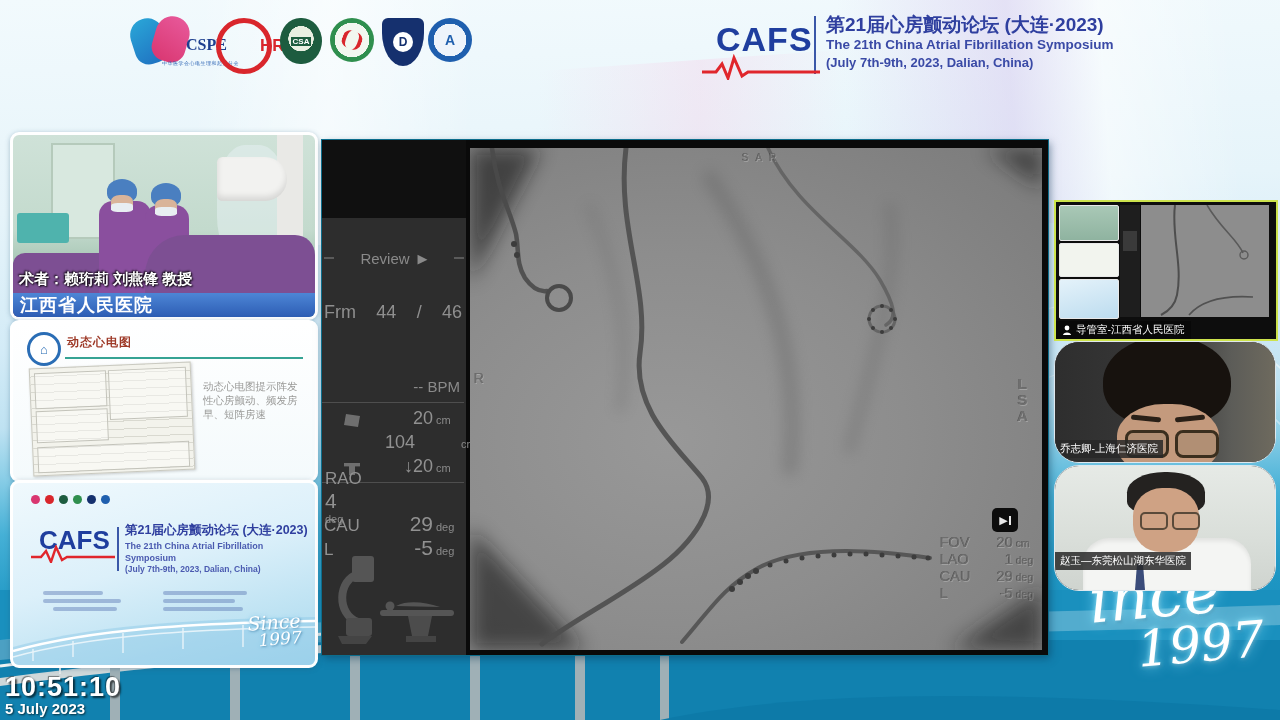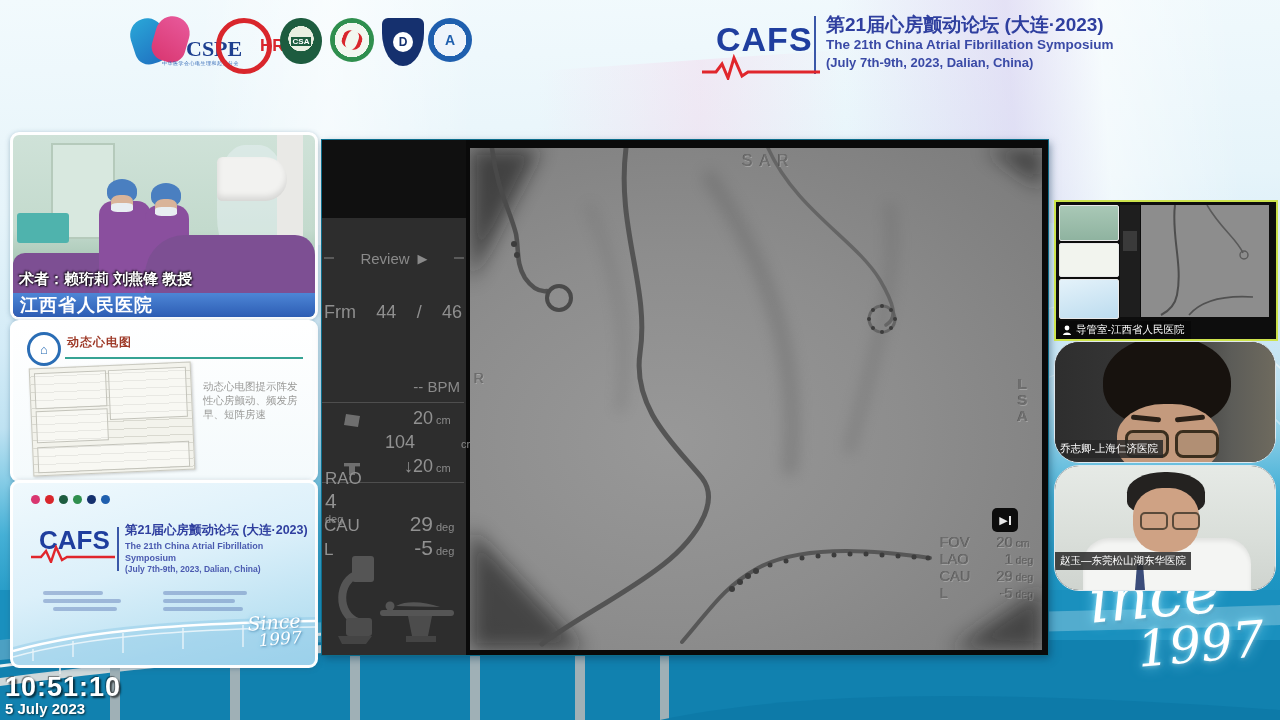--- a/index.html
+++ b/index.html
@@ -14,21 +14,21 @@
   .r3{top:60px;left:300px;width:800px;height:160px;transform:rotate(-4deg);
     background:linear-gradient(95deg,transparent 30%,rgba(246,205,230,.35) 50%,transparent 68%);}
   .r4{top:300px;right:-80px;width:500px;height:500px;border-radius:50%;
     border-top:2px solid rgba(255,255,255,.5);transform:rotate(24deg);}
   .r5{top:360px;right:-60px;width:420px;height:420px;border-radius:50%;
     border-top:2px solid rgba(255,255,255,.4);transform:rotate(20deg);}
   
   .logoimg{position:absolute;top:16px;}
   .cspe-heart{left:132px;width:58px;height:52px;}
   .cspe-lobe{position:absolute;width:34px;height:46px;border-radius:17px 17px 14px 14px;}
-  .cspe-text{position:absolute;left:186px;top:36px;color:#1d3f8f;font-weight:bold;font-size:22px;font-family:"Liberation Serif",serif;}
+  .cspe-text{position:absolute;left:186px;top:36px;color:#1d3f8f;font-weight:bold;font-size:16px;font-family:"Liberation Serif",serif;}
   .cspe-sub{position:absolute;left:162px;top:60px;color:#2f66b5;font-size:5px;letter-spacing:.5px;}
   .hrs-ring{left:216px;top:18px;width:46px;height:46px;border:5px solid #d9262c;border-radius:50%;}
   .hrs-text{position:absolute;left:260px;top:36px;color:#d9262c;font-weight:bold;font-size:17px;}
   .badge{position:absolute;top:18px;border-radius:50%;display:flex;align-items:center;justify-content:center;color:#fff;font-weight:bold;}
   .csa{left:280px;width:42px;height:46px;border-radius:50%/52%;background:radial-gradient(circle at 50% 45%,#e9efe2 0 38%,#1d5c3f 39%);color:#fff;font-size:9px;}
   .csa span{background:#1d5c3f;padding:0 2px;font-size:8px;}
   .dha{left:330px;width:44px;height:44px;background:radial-gradient(circle at 50% 50%,#f2f7ef 0 55%,#2f8f4e 56%);}
   .dha .ribbonicon{width:12px;height:18px;border-left:4px solid #d9262c;border-right:4px solid #d9262c;transform:rotate(20deg);border-radius:40%;}
   .shield{left:382px;width:42px;height:48px;background:#15306e;border-radius:6px 6px 50% 50%/6px 6px 70% 70%;}
   .shield .inner{width:20px;height:20px;border-radius:50%;background:#fff;color:#15306e;font-size:12px;display:flex;align-items:center;justify-content:center;}
@@ -104,21 +104,21 @@
   .sb-hr{position:absolute;left:0;width:142px;height:1px;background:#4e4e4e;}
   .geo-row,.ang-row{position:absolute;left:0;width:140px;height:23px;display:flex;align-items:baseline;color:#919191;}
   .geo-row .ic{width:40px;margin-left:20px;align-self:center;}
   .geo-row .val,.ang-row .val{flex:1;text-align:right;font-size:18px;}
   .unit{width:26px;font-size:11px;margin-left:3px;color:#8a8a8a;}
   .ang-row .lab{width:52px;font-size:17px;margin-left:2px;}
   .pictogram{position:absolute;left:6px;top:412px;}
   .xray{position:absolute;left:148px;top:8px;width:572px;height:502px;
     background:radial-gradient(ellipse at 35% 58%,#989898 0%,#8d8d8d 45%,#7e7e7e 90%);overflow:hidden;}
   .xr-mark{position:absolute;color:#6f6f6f;text-shadow:.5px .5px 0 rgba(255,255,255,.25),-.5px -.5px 0 rgba(0,0,0,.4);}
-  .sar{left:272px;top:4px;font-size:16px;letter-spacing:7px;}
+  .sar{left:272px;top:4px;font-size:10px;letter-spacing:7px;}
   .rmark{left:4px;top:222px;font-size:14px;}
   .lsa{right:14px;top:228px;font-size:15px;font-weight:bold;line-height:16px;text-align:center;}
   .play-btn{position:absolute;right:24px;top:360px;width:26px;height:24px;background:#0d0d0d;border-radius:5px;
     color:#e8e8e8;font-size:11px;display:flex;align-items:center;justify-content:center;cursor:pointer;}
   .play-btn .bar{width:2px;height:9px;background:#e8e8e8;margin-left:1px;}
   .fov{position:absolute;left:470px;top:386px;width:102px;}
   .fov .row{display:flex;align-items:baseline;height:17px;color:#6e6e6e;font-size:14.5px;
     text-shadow:.5px .5px 0 rgba(255,255,255,.22),-.5px -.5px 0 rgba(0,0,0,.45);}
   .fov .lab{width:40px;}
   .fov .val{flex:1;text-align:right;}

